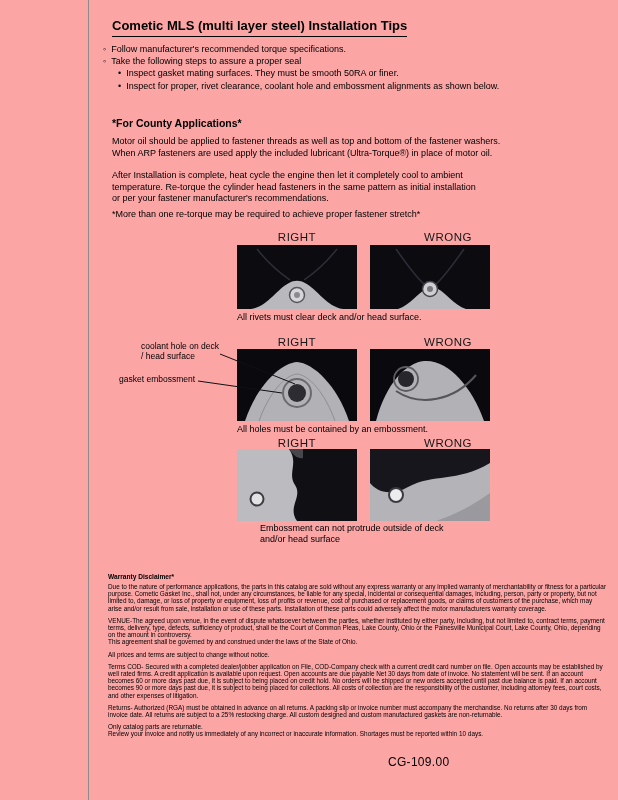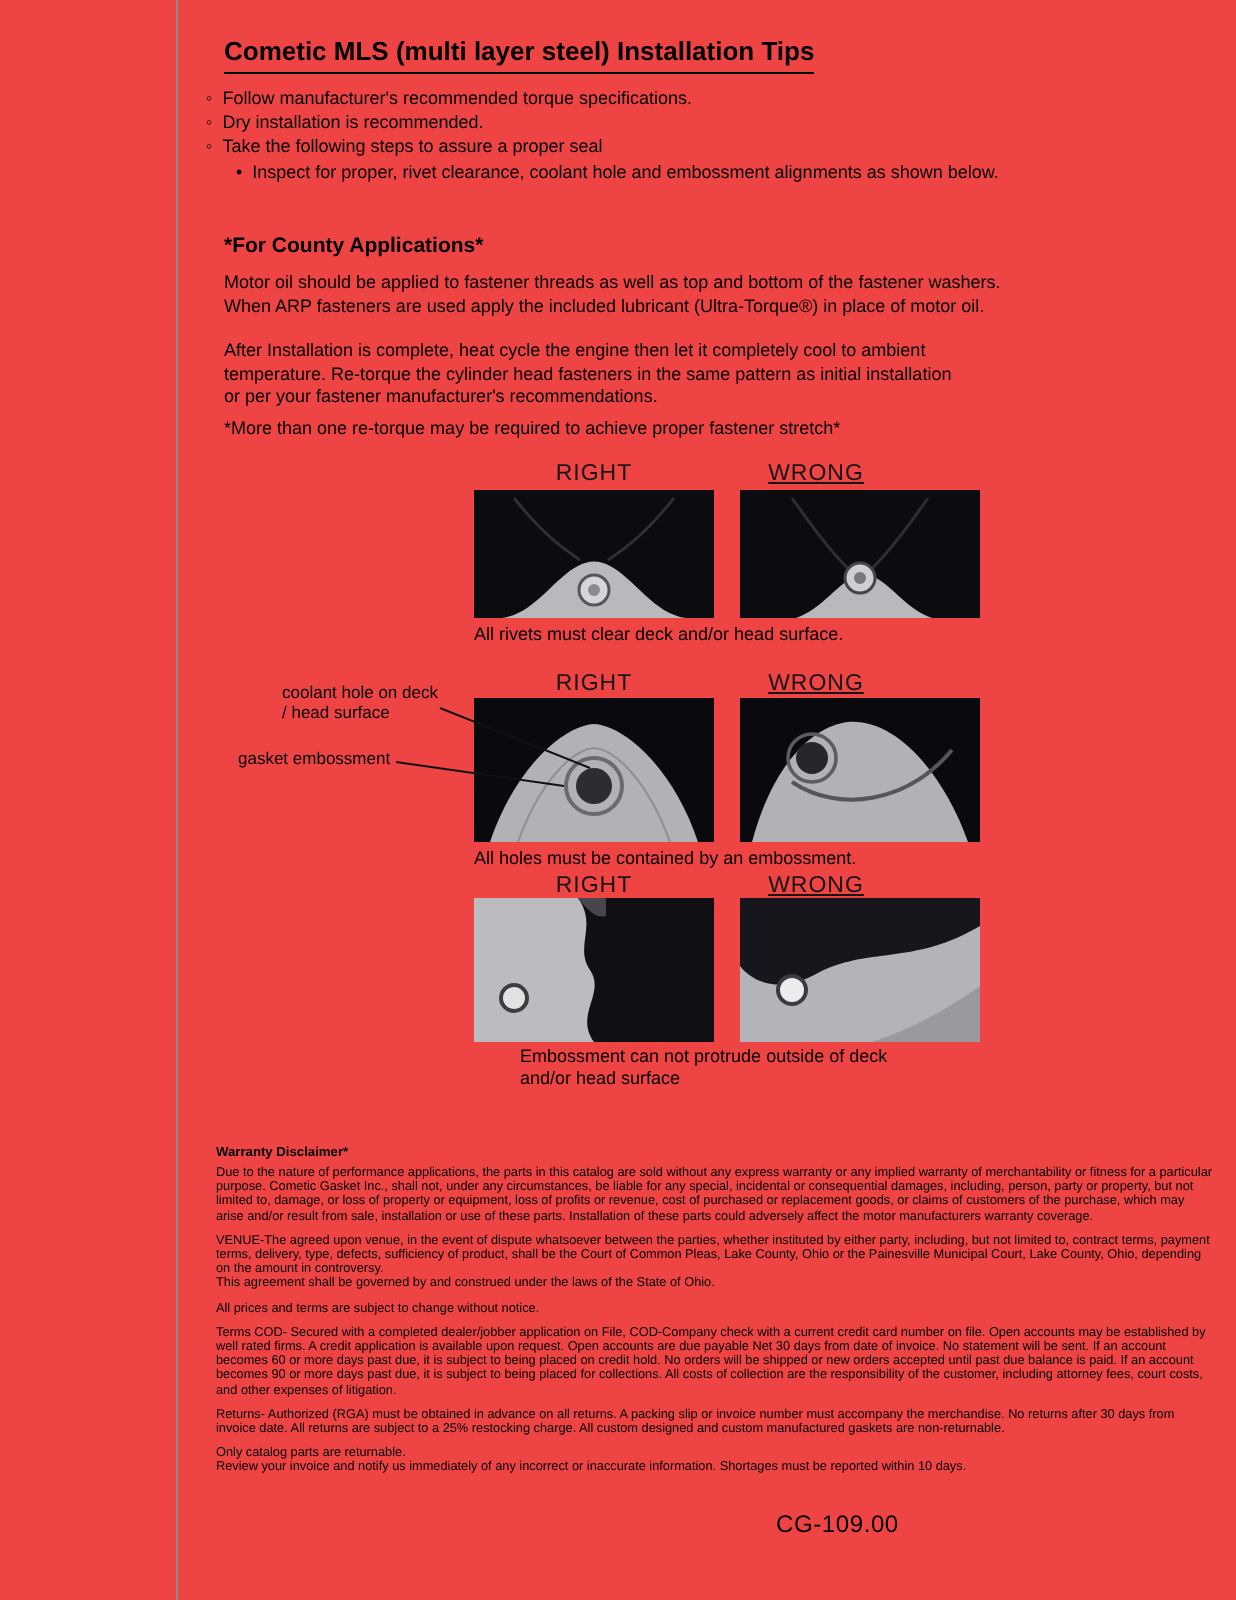--- a/index.html
+++ b/index.html
@@ -1,36 +1,36 @@
 <!DOCTYPE html>
 <html><head>
 <meta charset="utf-8">
 <style>
   html,body{margin:0;padding:0;background:#fff;}
-  .page{position:relative;width:618px;height:800px;background:#ef4444;
+  .page{position:relative;width:618px;height:800px;background:#fca5a5;
         font-family:"Liberation Sans",sans-serif;color:#000;overflow:hidden;}
   .left-rule{position:absolute;left:88px;top:0;width:1px;height:800px;background:#8c8c8c;}
 
   .title{position:absolute;left:112px;top:18px;margin:0;font-size:13px;font-weight:bold;
          border-bottom:1.5px solid #000;padding-bottom:3px;}
 
   .tips{position:absolute;left:103px;top:43px;width:430px;font-size:9px;line-height:12.2px;}
   .tip{display:flex;text-align:center;}
   .tip::before{content:"◦";margin-right:5px;}
   .tip.sub{margin-left:15px;}
   .tip.sub::before{content:"•";}
 
   .diesel-heading{position:absolute;left:112px;top:117px;font-size:10.5px;font-weight:bold;}
   .para{position:absolute;left:112px;width:450px;font-size:9px;line-height:11.6px;white-space:pre-line;}
   .para1{top:136px;}
   .para2{top:170px;}
   .note{top:209px;}
 
   .fig-label{position:absolute;width:120px;text-align:center;font-size:11.5px;letter-spacing:.5px;color:#161616;}
-  .lr{left:237px;} .lw{left:348px;text-decoration:underline;}
+  .lr{left:237px;} .lw{left:388px;}
   .row1-lab{top:231px;} .row2-lab{top:336px;} .row3-lab{top:437px;}
 
   .fig-img{position:absolute;width:120px;}
   .fig-img svg{display:block;width:100%;height:100%;}
   .r1{top:245px;height:64px;} .r2{top:349px;height:72px;} .r3{top:449px;height:72px;}
   .pl{left:237px;} .pr{left:370px;}
 
   .caption{position:absolute;left:237px;font-size:9px;white-space:pre-line;line-height:10.5px;}
   .cap1{top:312px;} .cap2{top:424px;} .cap3{top:523px;margin-left:23px;}
 
@@ -51,24 +51,24 @@
 <div class="page">
   <div class="left-rule"></div>
 
   <h1 class="title">Cometic MLS (multi layer steel) Installation Tips</h1>
 
   <div class="tips">
     <div class="tip">
         <span>Follow manufacturer's recommended torque specifications.</span>
       </div>
     <div class="tip">
-        <span>Dry installation is recommended.</span>
+        <span>Take the following steps to assure a proper seal</span>
       </div>
-    <div class="tip">
-        <span>Take the following steps to assure a proper seal</span>
+    <div class="tip sub">
+        <span>Inspect gasket mating surfaces.  They must be smooth 50RA or finer.</span>
       </div>
     <div class="tip sub">
         <span>Inspect for proper, rivet clearance, coolant hole and embossment alignments as shown below.</span>
       </div>
   </div>
 
   <div class="diesel-heading">*For County Applications*</div>
   <div class="para para1">Motor oil should be applied to fastener threads as well as top and bottom of the fastener washers.
 When ARP fasteners are used apply the included lubricant (Ultra-Torque®) in place of motor oil.</div>
   <div class="para para2">After Installation is complete, heat cycle the engine then let it completely cool to ambient

